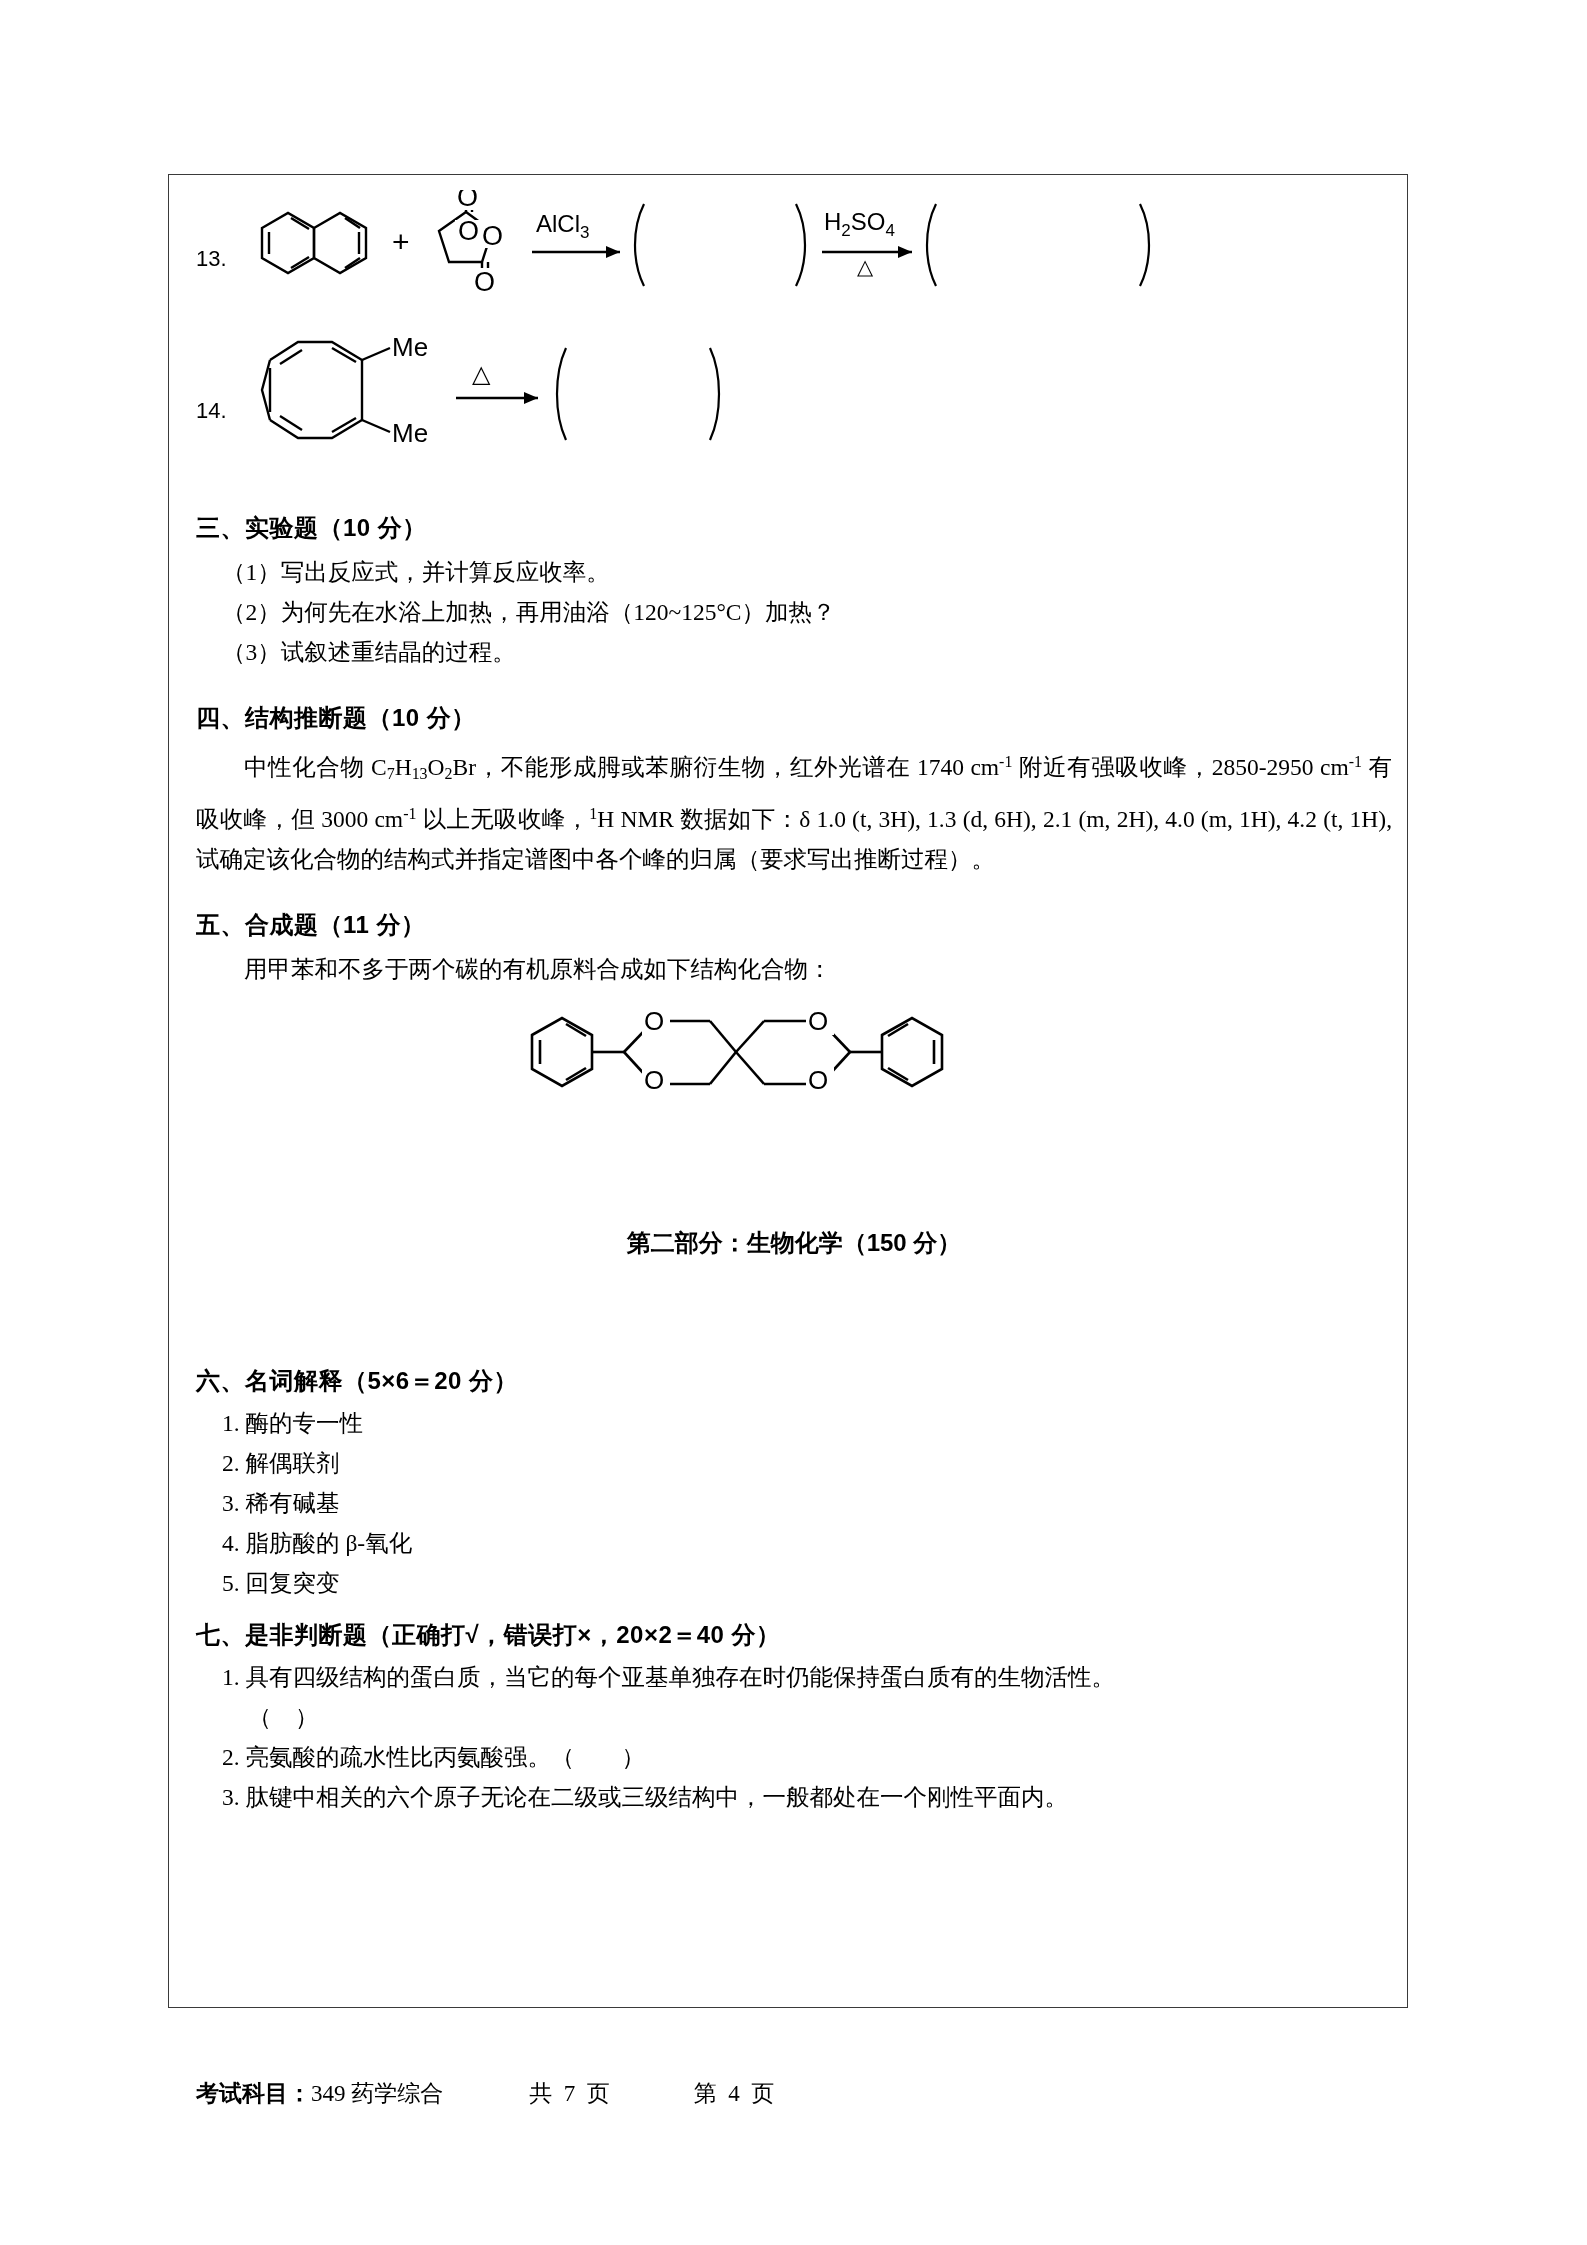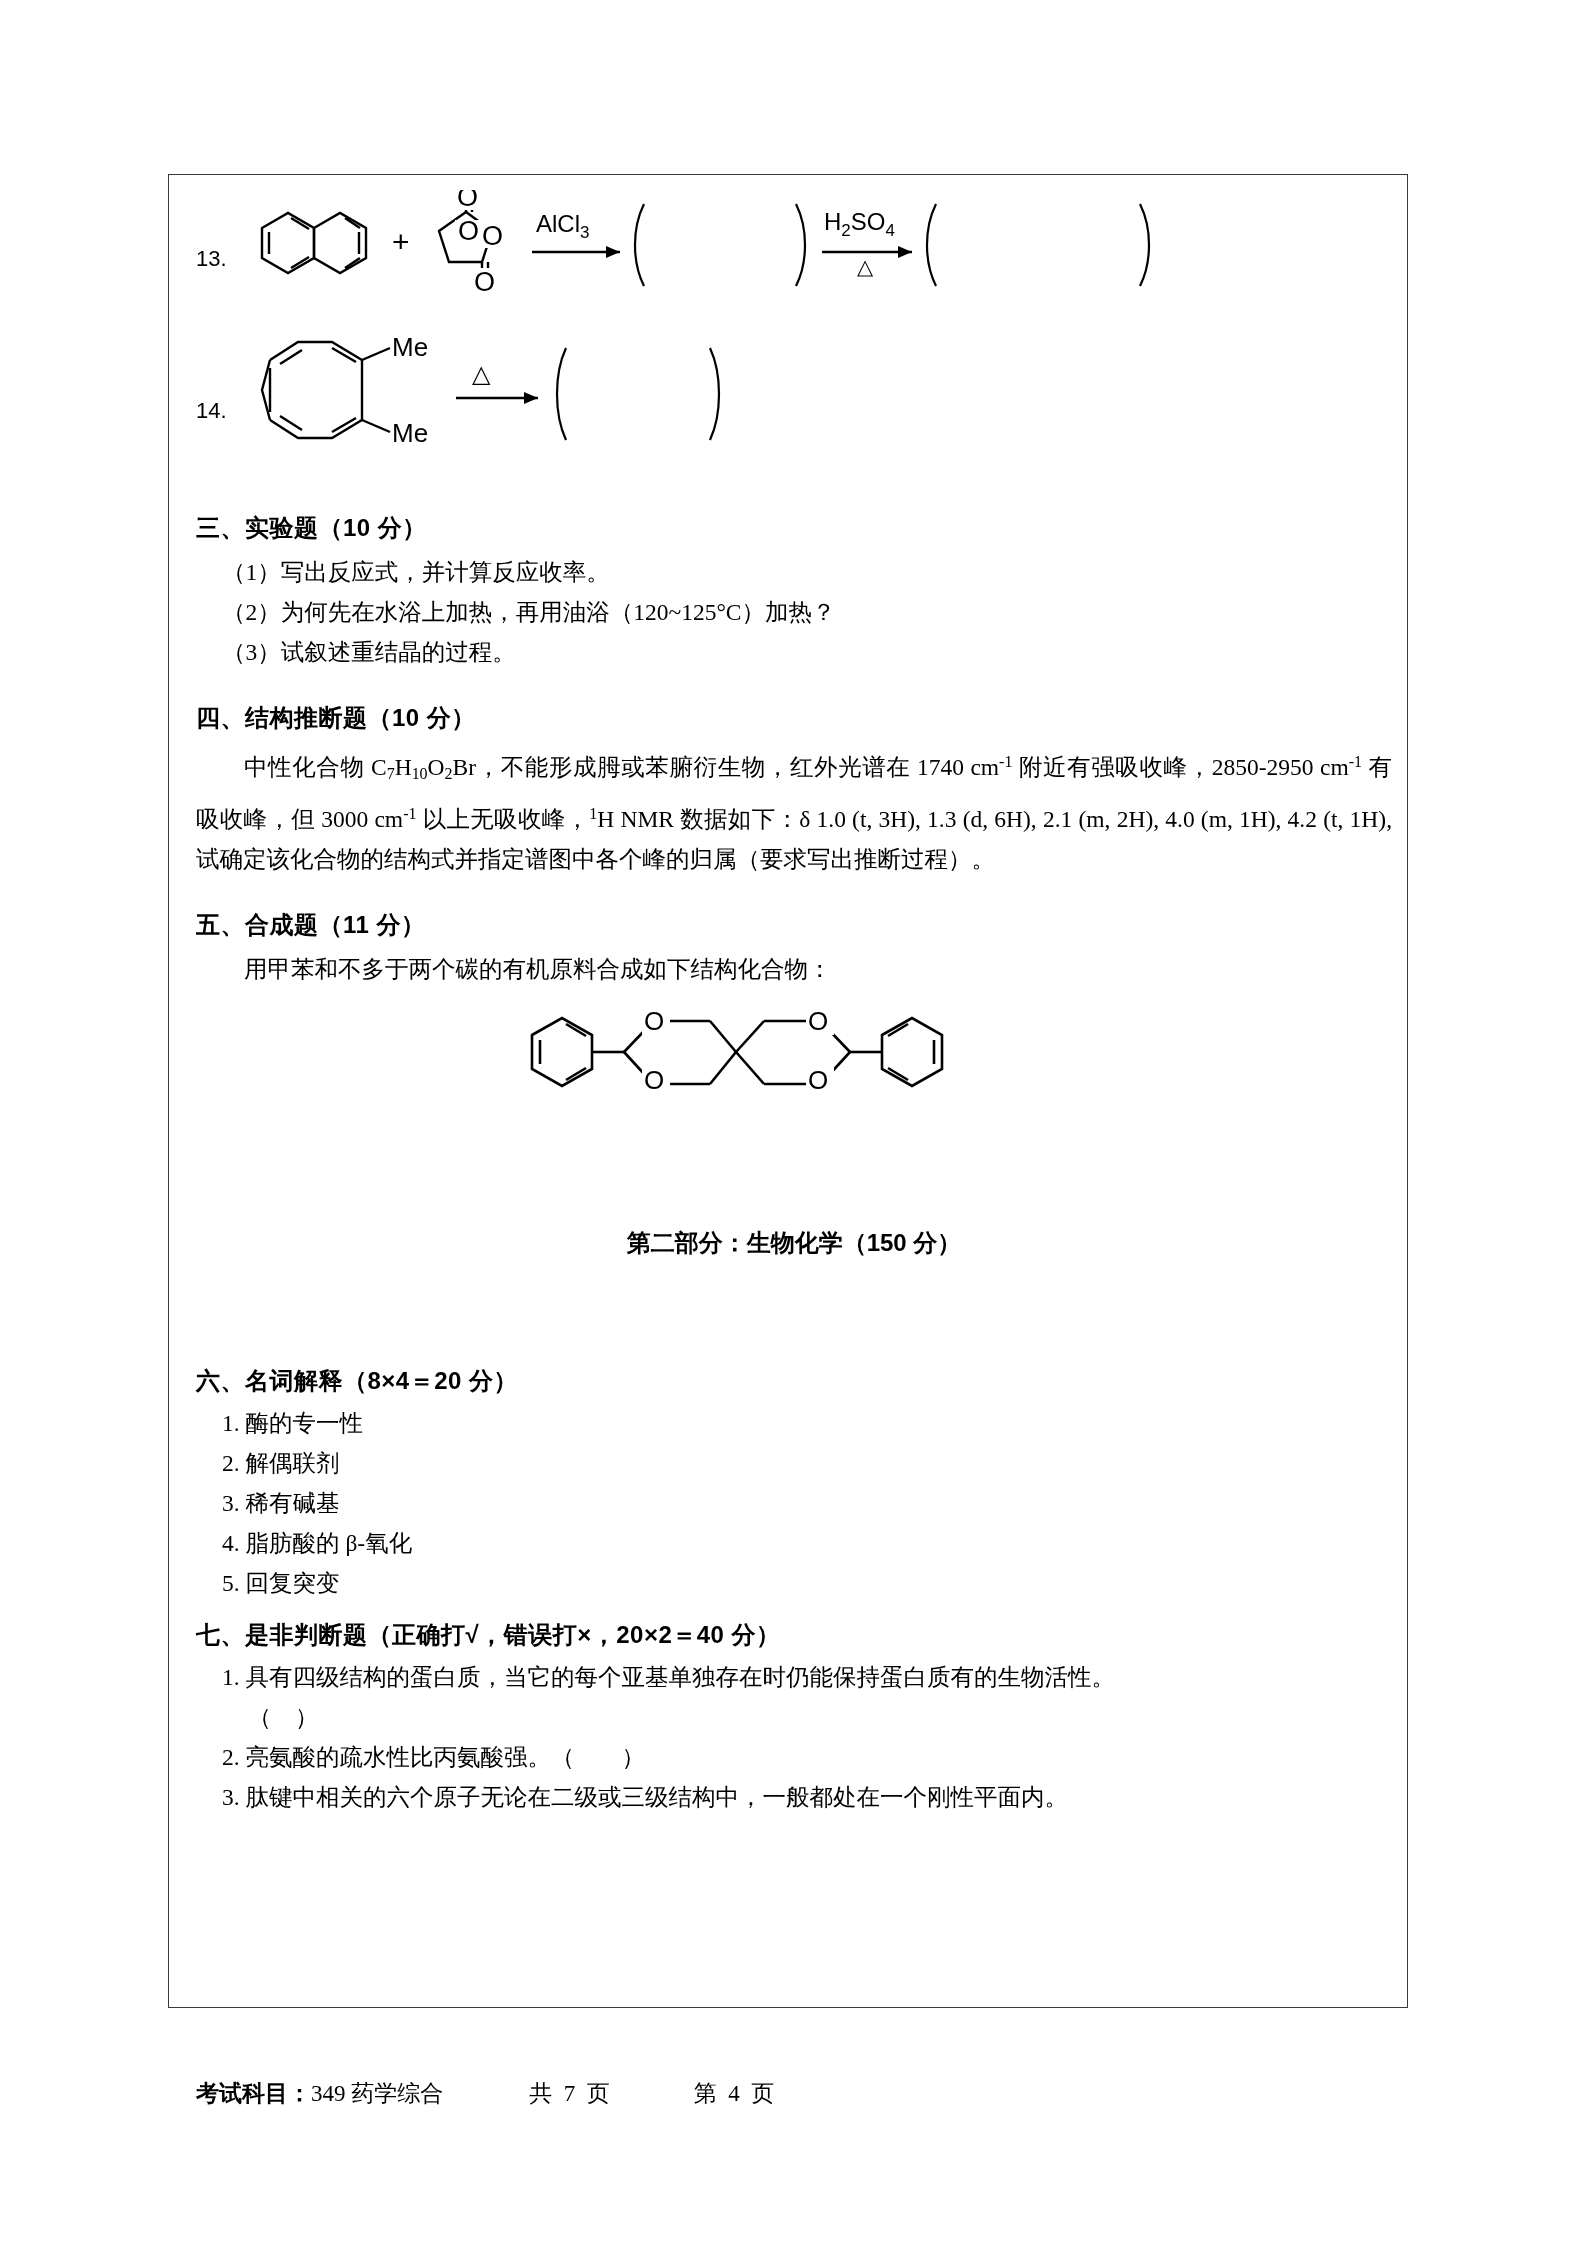--- a/index.html
+++ b/index.html
@@ -224,21 +224,21 @@
     <div style="height:8px;"></div>
     <p class="sub-item">（1）写出反应式，并计算反应收率。</p>
     <p class="sub-item">（2）为何先在水浴上加热，再用油浴（120~125°C）加热？</p>
     <p class="sub-item">（3）试叙述重结晶的过程。</p>
 
     <div class="gap-m"></div>
 
     <h2 class="sec-head">四、结构推断题（10 分）</h2>
     <div style="height:8px;"></div>
     <p class="para indent">
-      <span>中性化合物 C</span><sub>7</sub><span>H</span><sub>10</sub><span>O</span><sub>2</sub><span>Br，不能形成胟或苯腑衍生物，红外光谱在 1740 cm</span><sup>-1</sup><span> 附近有强吸收峰，2850-2950 cm</span><sup>-1</sup><span> 有吸收峰，但 3000 cm</span><sup>-1</sup><span> 以上无吸收峰，</span><sup>1</sup><span>H NMR 数据如下：δ 1.0 (t, 3H), 1.3 (d, 6H), 2.1 (m, 2H), 4.0 (m, 1H), 4.2 (t, 1H), 试确定该化合物的结构式并指定谱图中各个峰的归属（要求写出推断过程）。</span>
+      <span>中性化合物 C</span><sub>7</sub><span>H</span><sub>13</sub><span>O</span><sub>2</sub><span>Br，不能形成胟或苯腑衍生物，红外光谱在 1740 cm</span><sup>-1</sup><span> 附近有强吸收峰，2850-2950 cm</span><sup>-1</sup><span> 有吸收峰，但 3000 cm</span><sup>-1</sup><span> 以上无吸收峰，</span><sup>1</sup><span>H NMR 数据如下：δ 1.0 (t, 3H), 1.3 (d, 6H), 2.1 (m, 2H), 4.0 (m, 1H), 4.2 (t, 1H), 试确定该化合物的结构式并指定谱图中各个峰的归属（要求写出推断过程）。</span>
     </p>
 
     <div class="gap-m"></div>
 
     <h2 class="sec-head">五、合成题（11 分）</h2>
     <div style="height:8px;"></div>
     <p class="para indent">用甲苯和不多于两个碳的有机原料合成如下结构化合物：</p>
 
     <div class="struct-wrap">
       <svg width="560" height="118" viewBox="0 0 560 118" xmlns="http://www.w3.org/2000/svg" style="margin-top:10px;">
@@ -283,21 +283,21 @@
         <text x="294" y="90" font-family="Liberation Sans, sans-serif" font-size="26" fill="#000">O</text>
       </svg>
     </div>
 
     <div class="gap-xl"></div>
 
     <p class="center">第二部分：生物化学（150 分）</p>
 
     <div class="gap-xl"></div>
 
-    <h2 class="sec-head">六、名词解释（8×4＝20 分）</h2>
+    <h2 class="sec-head">六、名词解释（5×6＝20 分）</h2>
     <div style="height:6px;"></div>
     <p class="sub-item">1. 酶的专一性</p>
     <p class="sub-item">2. 解偶联剂</p>
     <p class="sub-item">3. 稀有碱基</p>
     <p class="sub-item">4. 脂肪酸的 β-氧化</p>
     <p class="sub-item">5. 回复突变</p>
 
     <div class="gap-s"></div>
 
     <h2 class="sec-head">七、是非判断题（正确打√，错误打×，20×2＝40 分）</h2>

